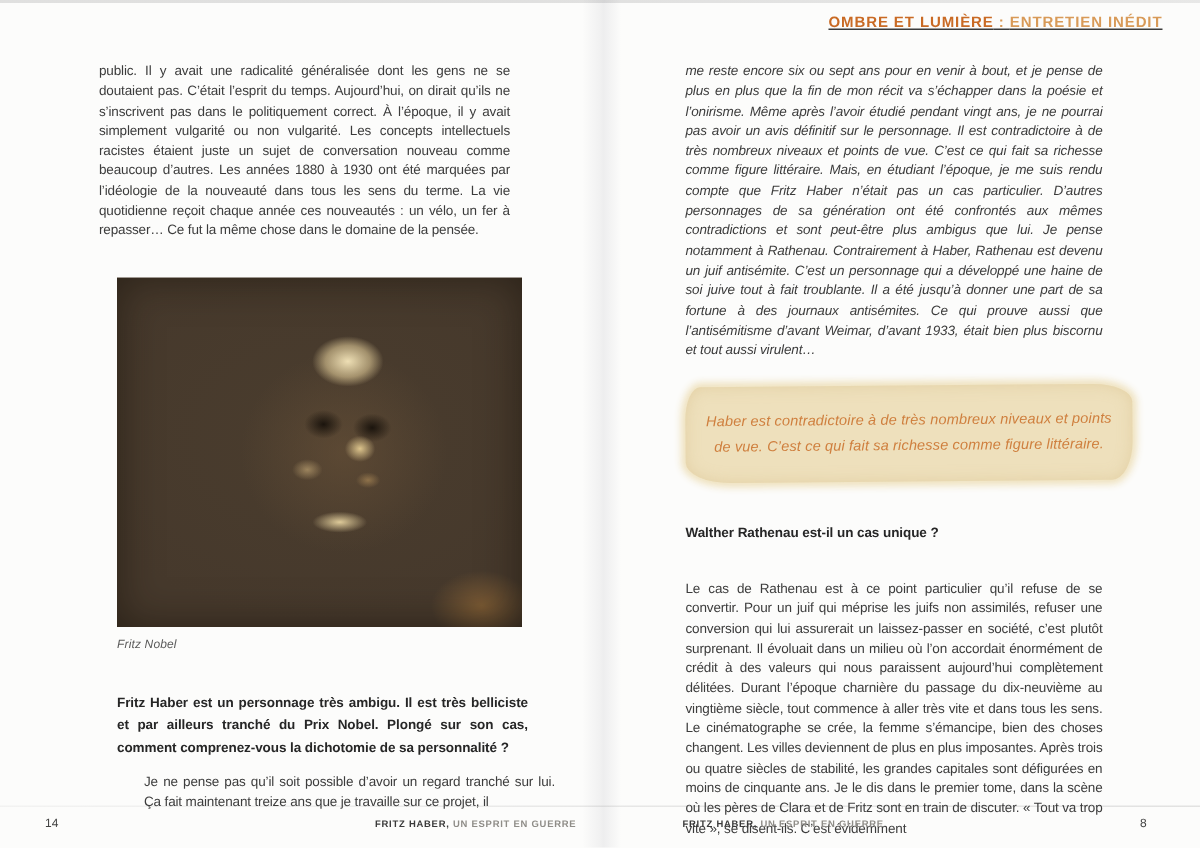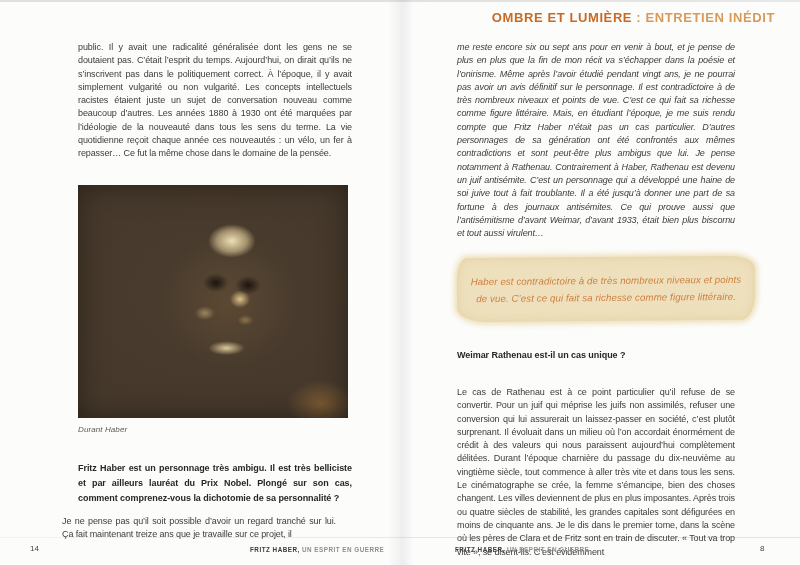--- a/index.html
+++ b/index.html
@@ -20,39 +20,39 @@
     background: linear-gradient(to right, rgba(120,120,120,.07), rgba(110,110,110,.16) 60%, rgba(110,110,110,.18));
   }
   .gutter-shadow {
     position: absolute; left: 388px; top: 0; width: 26px; height: 565px;
     background: linear-gradient(to right, rgba(0,0,0,0) 0%, rgba(60,60,80,.055) 45%, rgba(60,60,80,.075) 55%, rgba(0,0,0,0) 100%);
   }
 
   
   .running-head {
     position: absolute; top: 10px; right: 25px;
-    font-size: 13px; letter-spacing: .6px; white-space: nowrap;
+    font-size: 10px; letter-spacing: .6px; white-space: nowrap; text-decoration: underline;
   }
   .running-head .rh-section { color: #c96a24; font-weight: bold; }
   .running-head .rh-sep { color: #d89a58; font-weight: bold; }
   .running-head .rh-sub { color: #d89a58; font-weight: bold; }
 
   
   .bodytext {
     font-size: 9px; line-height: 13.3px; letter-spacing: -0.1px;
     text-align: justify; color: #3c3c3c;
   }
   .question {
     font-size: 9px; line-height: 15px; letter-spacing: -0.05px;
     font-weight: bold; color: #262626; text-align: justify;
   }
 
-  .lp-par1 { position: absolute; left: 78px; top: 41px; width: 274px; }
+  .lp-par1 { position: absolute; left: 66px; top: 41px; width: 274px; }
   .lp-question { position: absolute; left: 78px; top: 461px; width: 274px; }
-  .lp-par2 { position: absolute; left: 62px; top: 515px; width: 274px; }
+  .lp-par2 { position: absolute; left: 96px; top: 515px; width: 274px; }
 
   
   .portrait {
     position: absolute; left: 78px; top: 185px; width: 270px; height: 233px;
     background-color: #46392c;
     background-image:
       radial-gradient(ellipse 11% 9% at 57% 24%, rgba(243,228,185,.97) 0%, rgba(236,214,160,.55) 50%, rgba(236,214,160,0) 80%),
       radial-gradient(ellipse 5% 5% at 60% 49%, rgba(235,210,150,.9) 0%, rgba(235,210,150,0) 75%),
       radial-gradient(ellipse 9% 4% at 55% 70%, rgba(238,218,165,.9) 0%, rgba(238,218,165,0) 75%),
       radial-gradient(ellipse 5% 4% at 47% 55%, rgba(215,185,130,.55) 0%, rgba(215,185,130,0) 75%),
@@ -111,38 +111,38 @@
 <div class="scan-edge-bottom"></div>
 
 <div class="running-head">
   <span class="rh-section">OMBRE ET LUMIÈRE</span><span class="rh-sep"> : </span><span class="rh-sub">ENTRETIEN INÉDIT</span>
 </div>
 
 <div>
   <p class="bodytext lp-par1">public. Il y avait une radicalité généralisée dont les gens ne se doutaient pas. C’était l’esprit du temps. Aujourd’hui, on dirait qu’ils ne s’inscrivent pas dans le politiquement correct. À l’époque, il y avait simplement vulgarité ou non vulgarité. Les concepts intellectuels racistes étaient juste un sujet de conversation nouveau comme beaucoup d’autres. Les années 1880 à 1930 ont été marquées par l’idéologie de la nouveauté dans tous les sens du terme. La vie quotidienne reçoit chaque année ces nouveautés : un vélo, un fer à repasser… Ce fut la même chose dans le domaine de la pensée.</p>
 
   <div class="portrait"></div>
-  <div class="lp-caption">Durant Haber</div>
+  <div class="lp-caption">Fritz Nobel</div>
 
-  <p class="question lp-question">Fritz Haber est un personnage très ambigu. Il est très belliciste et par ailleurs lauréat du Prix Nobel. Plongé sur son cas, comment comprenez-vous la dichotomie de sa personnalité ?</p>
+  <p class="question lp-question">Fritz Haber est un personnage très ambigu. Il est très belliciste et par ailleurs tranché du Prix Nobel. Plongé sur son cas, comment comprenez-vous la dichotomie de sa personnalité ?</p>
   <p class="bodytext lp-par2">Je ne pense pas qu’il soit possible d’avoir un regard tranché sur lui. Ça fait maintenant treize ans que je travaille sur ce projet, il</p>
 
   <div class="folio folio-left">14</div>
   <div class="footer-mark footer-mark-left">
     <span class="fm-title">FRITZ HABER,</span><span class="fm-sub"> UN ESPRIT EN GUERRE</span>
   </div>
 </div>
 
 <div>
   <p class="bodytext rp-par1">me reste encore six ou sept ans pour en venir à bout, et je pense de plus en plus que la fin de mon récit va s’échapper dans la poésie et l’onirisme. Même après l’avoir étudié pendant vingt ans, je ne pourrai pas avoir un avis définitif sur le personnage. Il est contradictoire à de très nombreux niveaux et points de vue. C’est ce qui fait sa richesse comme figure littéraire. Mais, en étudiant l’époque, je me suis rendu compte que Fritz Haber n’était pas un cas particulier. D’autres personnages de sa génération ont été confrontés aux mêmes contradictions et sont peut-être plus ambigus que lui. Je pense notamment à Rathenau. Contrairement à Haber, Rathenau est devenu un juif antisémite. C’est un personnage qui a développé une haine de soi juive tout à fait troublante. Il a été jusqu’à donner une part de sa fortune à des journaux antisémites. Ce qui prouve aussi que l’antisémitisme d’avant Weimar, d’avant 1933, était bien plus biscornu et tout aussi virulent…</p>
 
   <div class="pull-quote">
     <div class="pull-quote-text">Haber est contradictoire à de très nombreux niveaux et points de vue. C’est ce qui fait sa richesse comme figure littéraire.</div>
   </div>
 
-  <p class="question rp-question">Weimar Rathenau est-il un cas unique ?</p>
+  <p class="question rp-question">Walther Rathenau est-il un cas unique ?</p>
   <p class="bodytext rp-par2">Le cas de Rathenau est à ce point particulier qu’il refuse de se convertir. Pour un juif qui méprise les juifs non assimilés, refuser une conversion qui lui assurerait un laissez-passer en société, c’est plutôt surprenant. Il évoluait dans un milieu où l’on accordait énormément de crédit à des valeurs qui nous paraissent aujourd’hui complètement délitées. Durant l’époque charnière du passage du dix-neuvième au vingtième siècle, tout commence à aller très vite et dans tous les sens. Le cinématographe se crée, la femme s’émancipe, bien des choses changent. Les villes deviennent de plus en plus imposantes. Après trois ou quatre siècles de stabilité, les grandes capitales sont défigurées en moins de cinquante ans. Je le dis dans le premier tome, dans la scène où les pères de Clara et de Fritz sont en train de discuter. « Tout va trop vite », se disent-ils. C’est évidemment</p>
 
   <div class="folio folio-right">8</div>
   <div class="footer-mark footer-mark-right">
     <span class="fm-title">FRITZ HABER,</span><span class="fm-sub"> UN ESPRIT EN GUERRE</span>
   </div>
 </div>
 
 </body></html>

